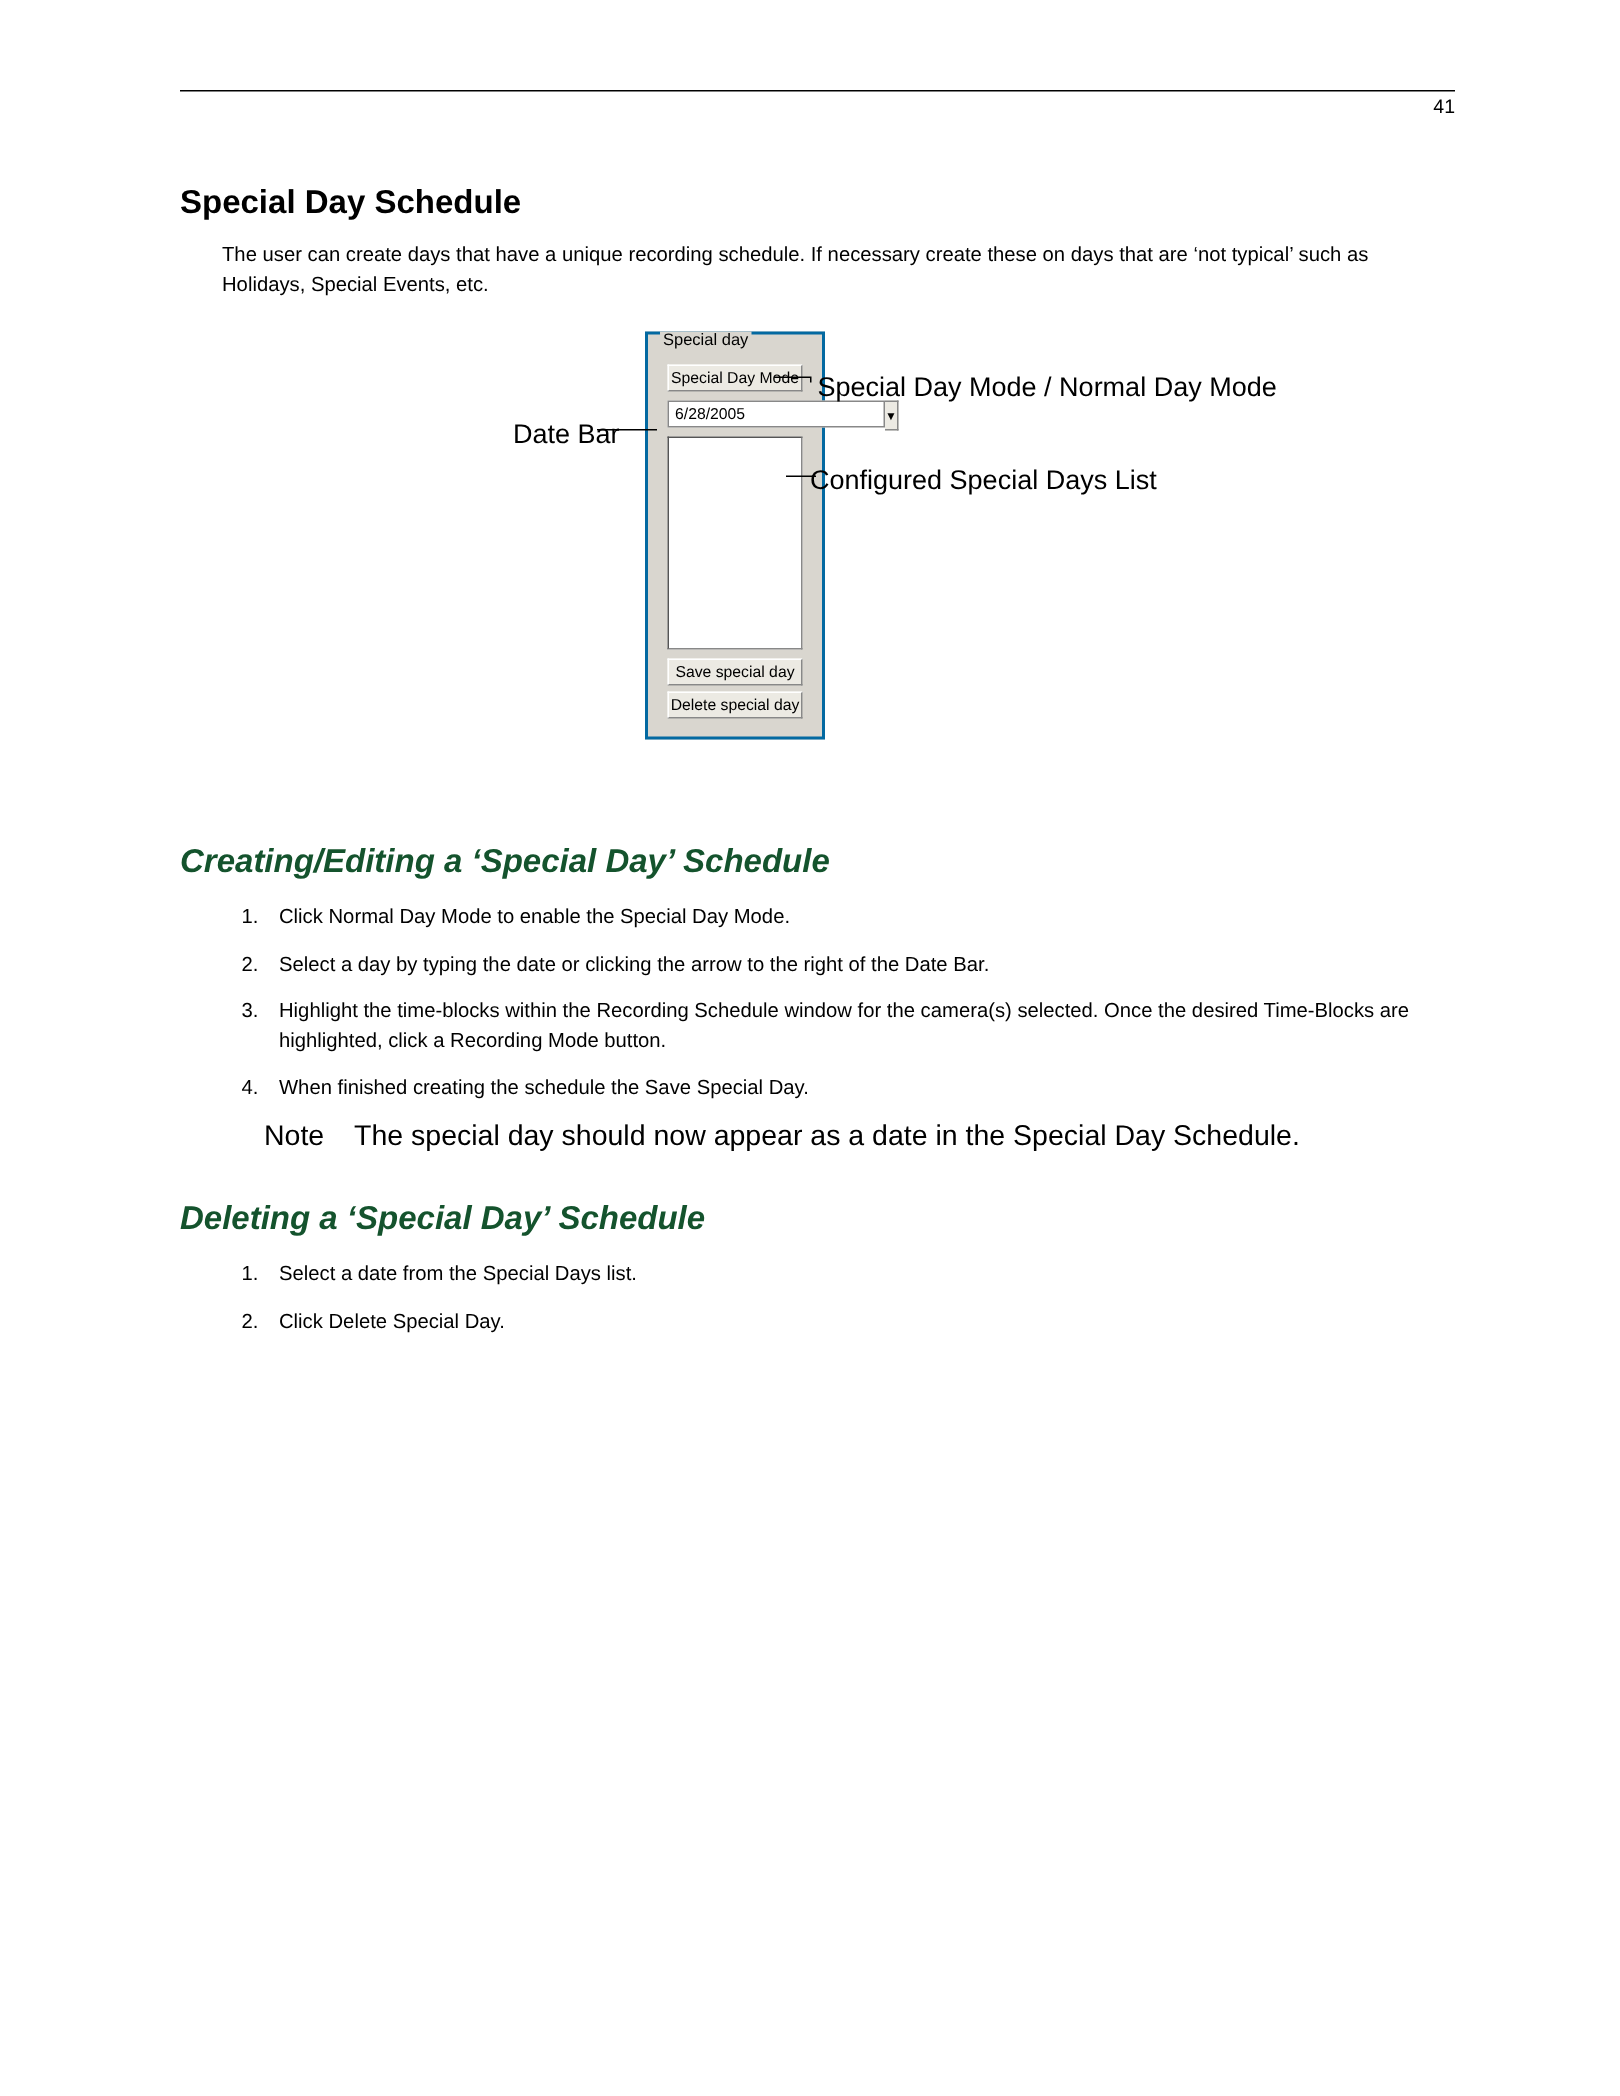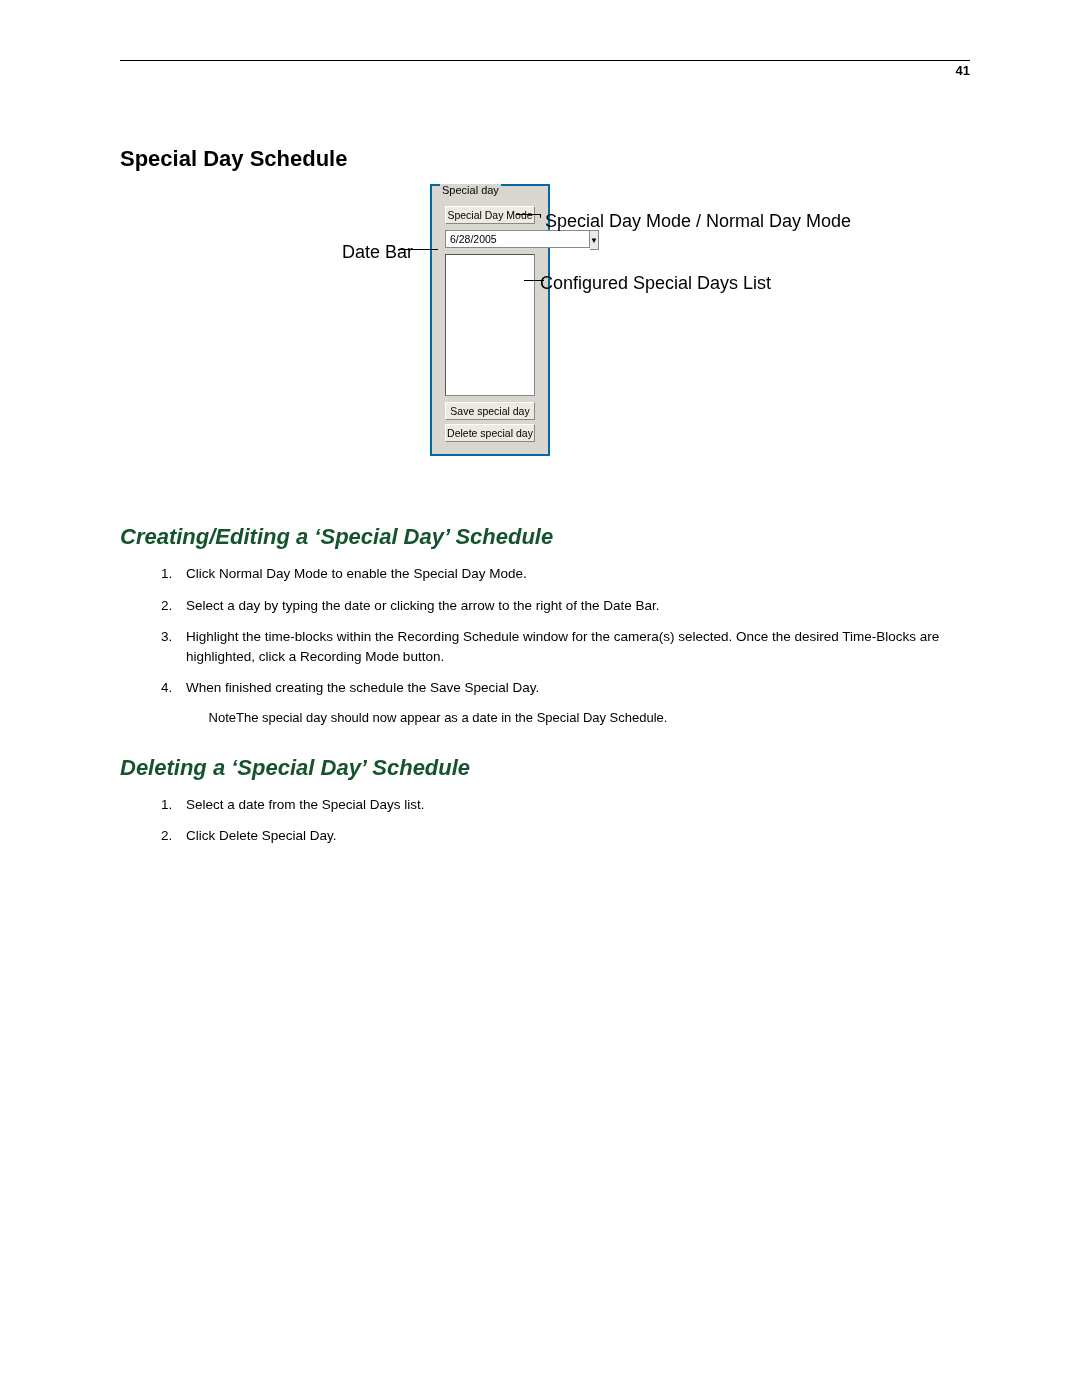--- a/index.html
+++ b/index.html
@@ -16,23 +16,22 @@
     padding: 60px 110px 200px 120px;
   }
   .hr-top {
     border: none;
     border-top: 1.5px solid #000;
     margin: 0 0 4px 0;
   }
   .page-num {
     text-align: right;
     font-size: 13px;
-    margin-bottom: 68px;
+    margin-bottom: 44px;
     margin-top: -2px;
-    font-weight: bold;
   }
   h1 {
     font-size: 22px;
     font-weight: bold;
     margin: 0 0 12px 0;
   }
   .intro {
     font-size: 13.5px;
     margin: 0 0 22px 28px;
     line-height: 1.45;
@@ -132,34 +131,34 @@
     padding-left: 22px;
     font-size: 13.5px;
   }
   ol li {
     margin-bottom: 12px;
     line-height: 1.45;
     padding-left: 10px;
   }
   .note-row {
     display:flex;
-    font-size:13px;
+    font-size:19px;
     margin: 6px 0 0 56px;
-    text-align: right;
   }
   .note-label { width: 60px; }
 </style>
 </head>
 <body>
 
 <div class="page">
   <hr class="hr-top">
   <div class="page-num">41</div>
 
   <h1>Special Day Schedule</h1>
+  <p class="intro">The user can create days that have a unique recording schedule. If necessary create these on days that are ‘not typical’ such as Holidays, Special Events, etc.</p>
 
   <div class="figure-wrap">
 
     <div class="panel">
       <span class="panel-title">Special day</span>
 
       <button class="ui-btn" style="margin-top:14px">Special Day Mode</button>
 
       <div class="date-row">
         <input class="date-input" value="6/28/2005" style="">

